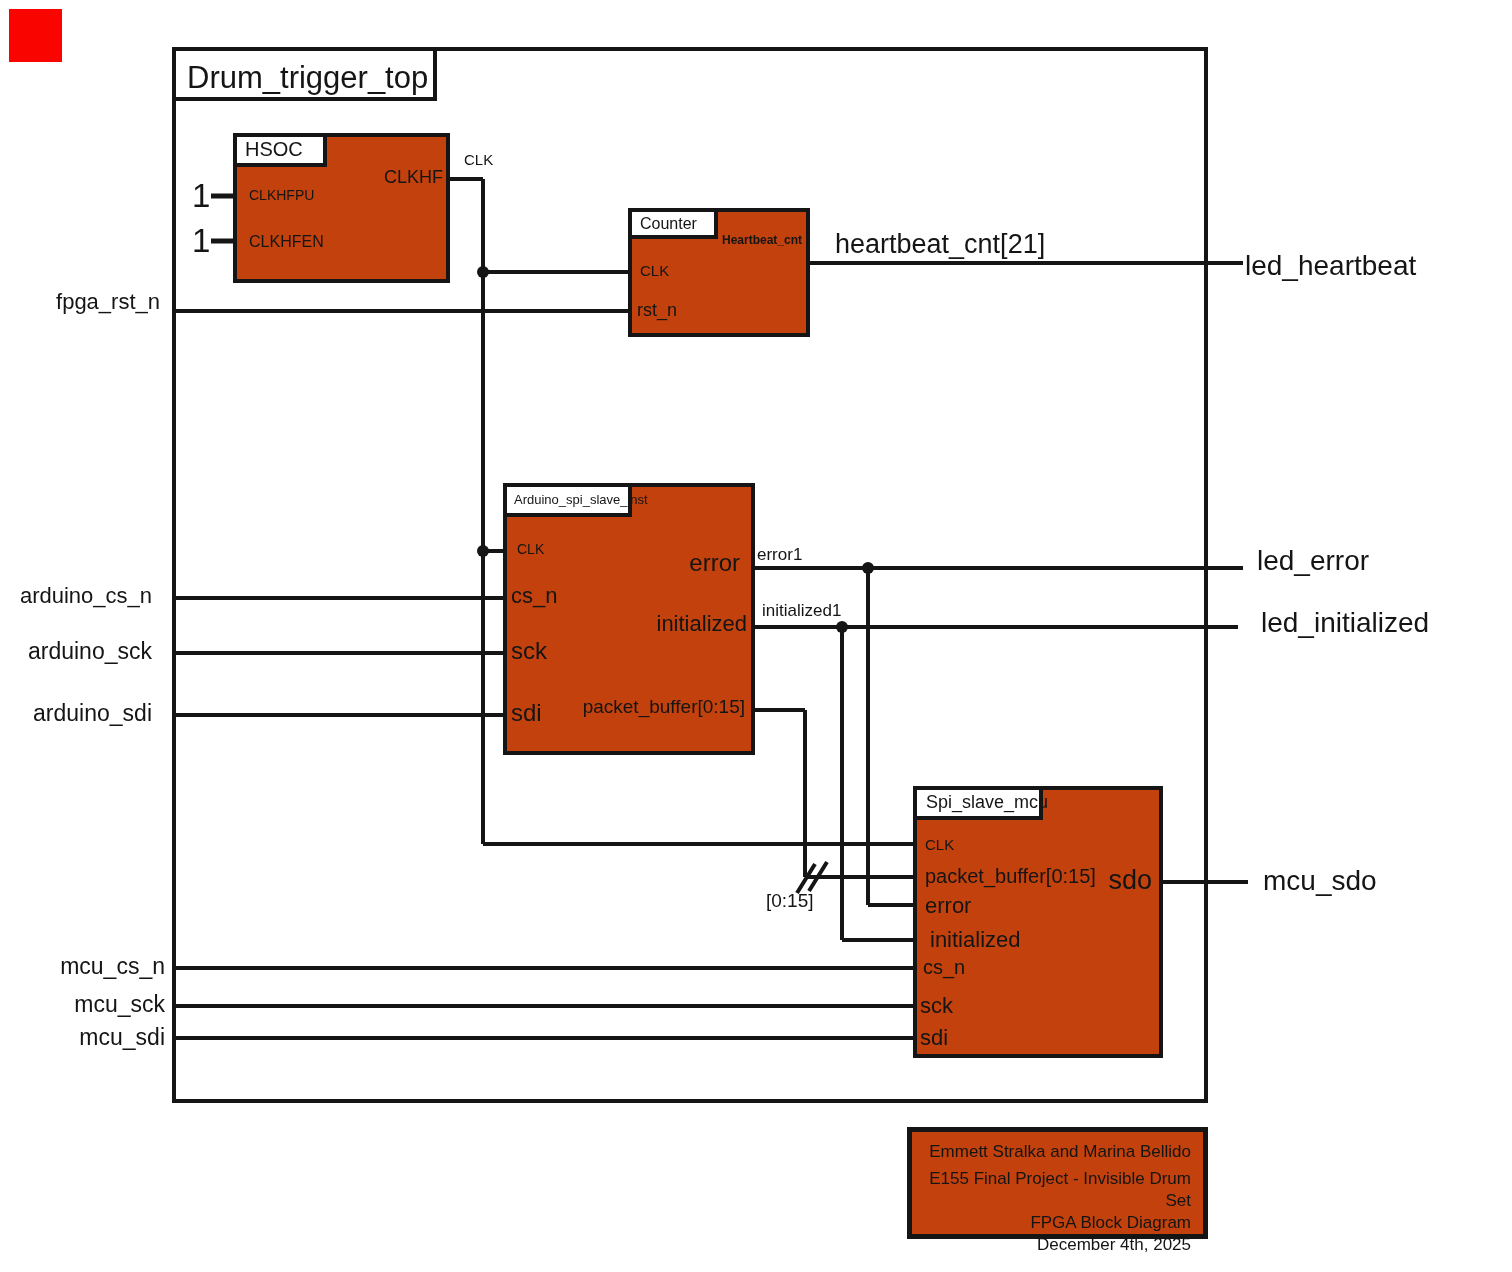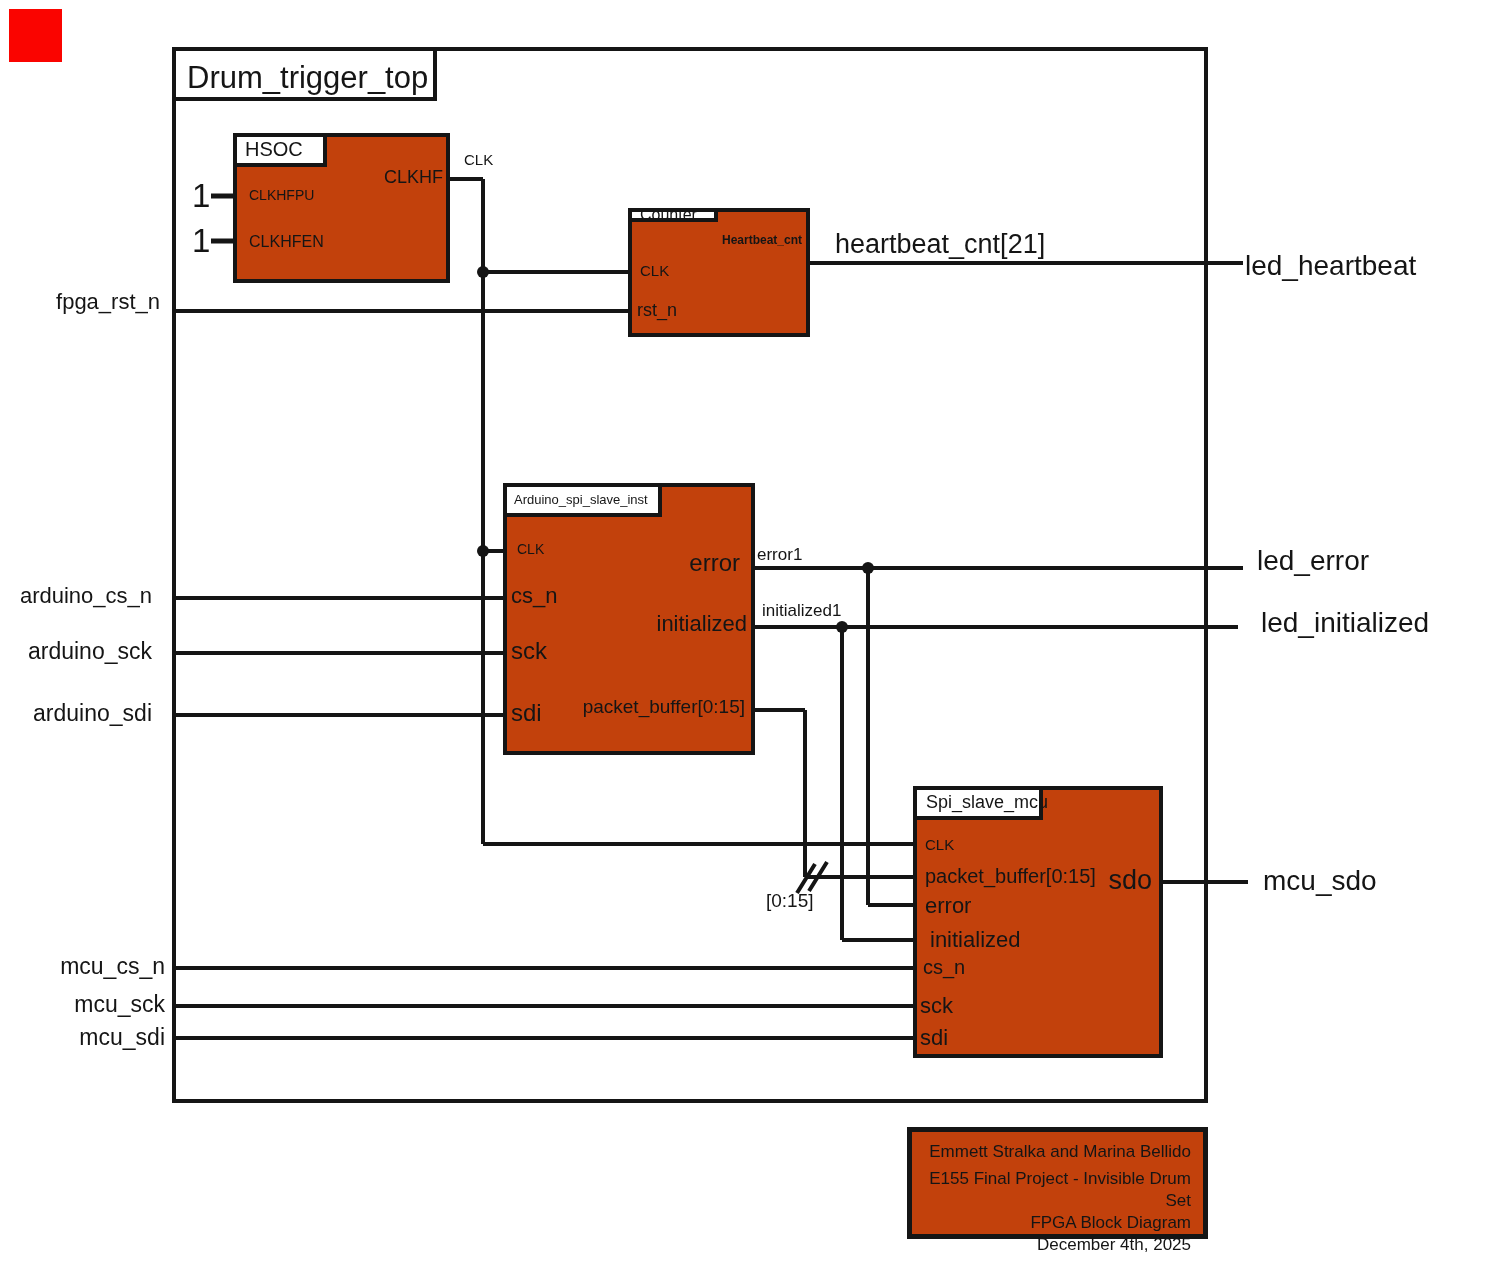--- a/index.html
+++ b/index.html
@@ -72,29 +72,29 @@
     <span class="lbl" style="position:relative;left:8px;font-size:20px;">HSOC</span>
   </div>
   <div class="lbl" style="left:192px;top:178px;font-size:33px;">1</div>
   <div class="lbl" style="left:192px;top:223px;font-size:33px;">1</div>
   <div class="lbl" style="left:249px;top:188px;font-size:14px;">CLKHFPU</div>
   <div class="lbl" style="left:249px;top:233px;font-size:16px;">CLKHFEN</div>
   <div class="lbl r" style="left:343px;top:168px;width:100px;font-size:18px;">CLKHF</div>
   <div class="lbl" style="left:464px;top:152px;font-size:15px;">CLK</div>
 
   <div class="box" style="left:628px;top:208px;width:182px;height:129px;"></div>
-  <div class="tab" style="left:628px;top:208px;width:90px;height:14px;">
+  <div class="tab" style="left:628px;top:208px;width:90px;height:31px;">
     <span class="lbl" style="position:relative;left:8px;font-size:16px;">Counter</span>
   </div>
   <div class="lbl r" style="left:652px;top:234px;width:150px;font-size:12px;font-weight:bold;">Heartbeat_cnt</div>
   <div class="lbl" style="left:640px;top:263px;font-size:15px;">CLK</div>
   <div class="lbl" style="left:637px;top:301px;font-size:18px;">rst_n</div>
 
   <div class="box" style="left:503px;top:483px;width:252px;height:272px;"></div>
-  <div class="tab" style="left:503px;top:483px;width:159px;height:34px;text-align:right;">
+  <div class="tab" style="left:503px;top:483px;width:129px;height:34px;text-align:right;">
     <span class="lbl" style="position:relative;left:7px;font-size:13px;">Arduino_spi_slave_inst</span>
   </div>
   <div class="lbl" style="left:517px;top:542px;font-size:14px;">CLK</div>
   <div class="lbl" style="left:511px;top:584px;font-size:22px;">cs_n</div>
   <div class="lbl" style="left:511px;top:638px;font-size:24px;">sck</div>
   <div class="lbl" style="left:511px;top:700px;font-size:24px;">sdi</div>
   <div class="lbl r" style="left:600px;top:550px;width:140px;font-size:24px;">error</div>
   <div class="lbl r" style="left:587px;top:612px;width:160px;font-size:22px;">initialized</div>
   <div class="lbl r" style="left:575px;top:697px;width:170px;font-size:19px;">packet_buffer[0:15]</div>
 

